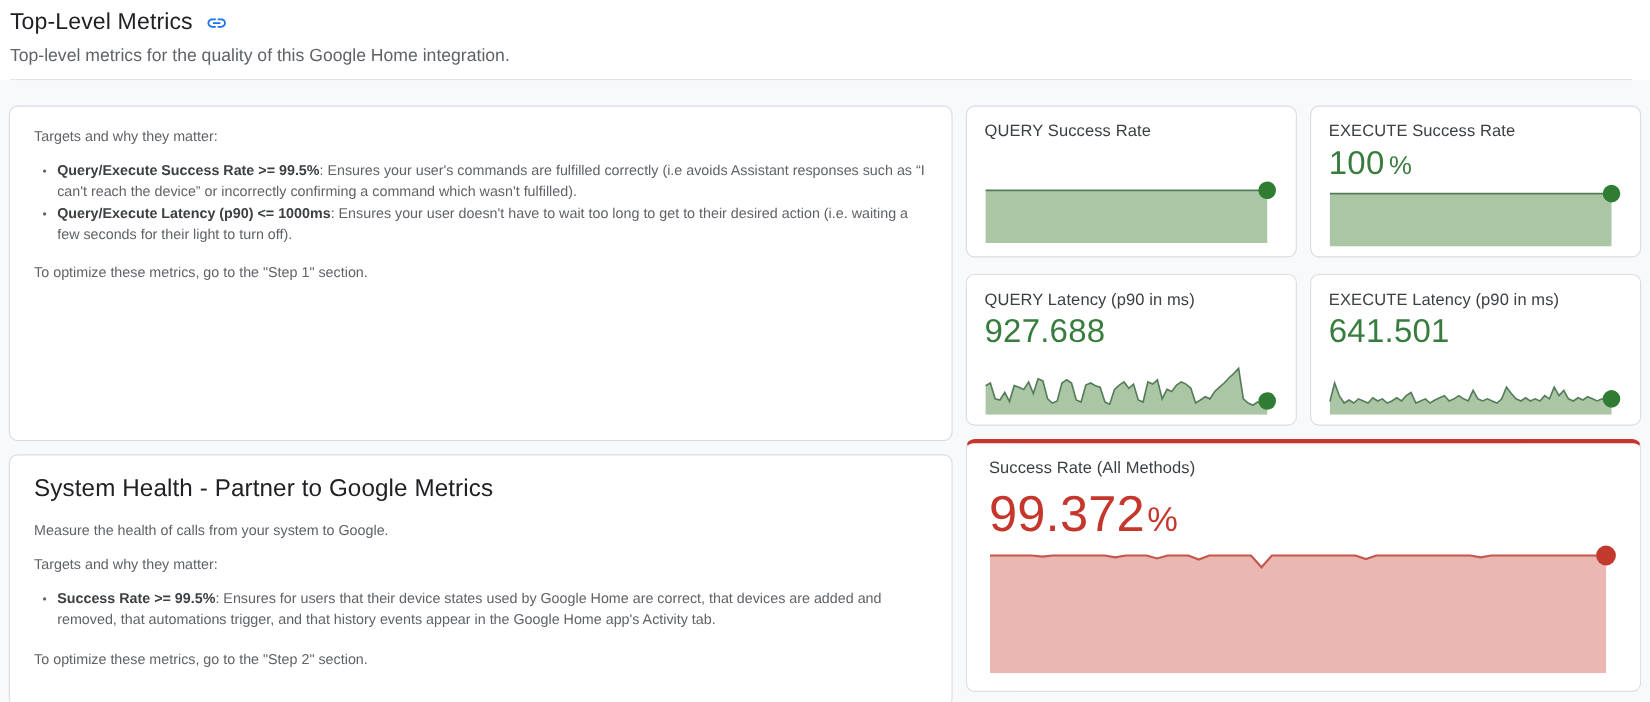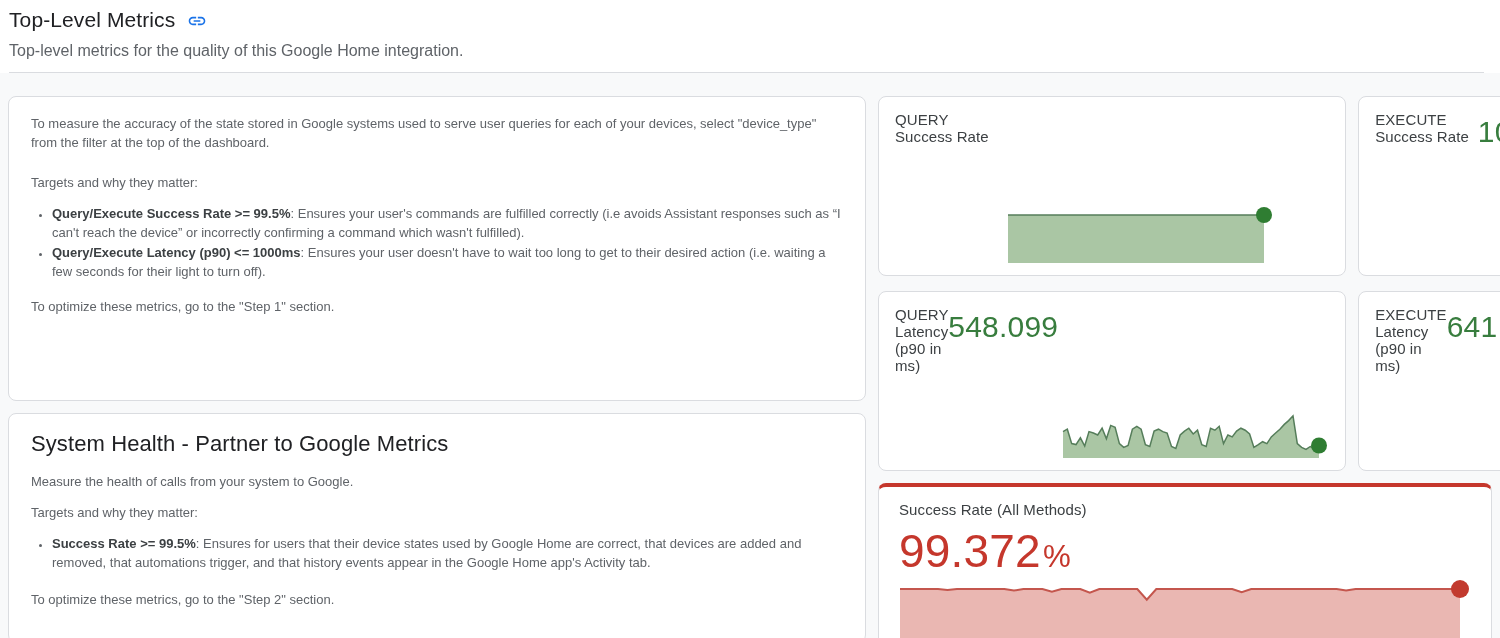--- a/index.html
+++ b/index.html
@@ -31,21 +31,21 @@
   .card-title{font-size:22px;font-weight:400;color:var(--text-primary);margin-bottom:15px;letter-spacing:.1px}
   .body-text{font-size:13px;line-height:19px;color:var(--text-secondary)}
   .intro{margin-bottom:21px;max-width:810px}
   .targets{margin-bottom:12px}
   .bullets{list-style:disc;padding-left:21px;margin-bottom:16px;max-width:810px}
   .bullets li{font-size:13px;line-height:19px;color:var(--text-secondary);margin-bottom:1px}
   .bullets li::marker{color:var(--text-secondary);font-size:11px}
   .lead{font-weight:700;color:var(--text-bold)}
   
   .metric-grid{display:grid;grid-template-columns:1fr 1fr;gap:15px 12px}
-  .metric-card{height:180px;padding:14px 16px 12px 16px;display:flex;flex-direction:row}
+  .metric-card{height:138px;padding:14px 16px 12px 16px;display:flex;flex-direction:column}
   .metric-label{font-size:15px;color:var(--text-bold);letter-spacing:.1px}
   .metric-value{font-size:30px;font-weight:400;margin-top:4px;letter-spacing:.2px}
   .metric-value .unit{font-size:0.78em;margin-left:4px}
   .metric-value.good{color:var(--green)}
   .metric-value.bad{color:var(--red)}
   .spark{margin-top:auto;width:100%;line-height:0}
   .spark svg{display:block}
   .spark.small{height:58px}
   .spark.big-spark{height:118px}
   .spark.good .area{fill:var(--green-fill)}
@@ -74,21 +74,20 @@
   </div>
   <p class="page-subtitle">Top-level metrics for the quality of this Google Home integration.</p>
   <hr class="header-divider">
 </header>
 
 <main class="content">
 
   <div class="col">
 
     <section class="card text-card h305">
-      <p class="body-text intro">To measure the accuracy of the state stored in Google systems used to serve user queries for each of your devices, select "device_type" from the filter at the top of the dashboard.</p>
       <p class="body-text targets">Targets and why they matter:</p>
       <ul class="bullets">
         <li><span class="lead">Query/Execute Success Rate &gt;= 99.5%</span><span>: Ensures your user's commands are fulfilled correctly (i.e avoids Assistant responses such as “I can't reach the device” or incorrectly confirming a command which wasn't fulfilled).</span></li>
         <li><span class="lead">Query/Execute Latency (p90) &lt;= 1000ms</span><span>: Ensures your user doesn't have to wait too long to get to their desired action (i.e. waiting a few seconds for their light to turn off).</span></li>
       </ul>
       <p class="body-text">To optimize these metrics, go to the "Step 1" section.</p>
     </section>
 
     <section class="card text-card h230">
       <h2 class="card-title">System Health - Partner to Google Metrics</h2>
@@ -124,21 +123,21 @@
             <svg width="267" height="58">
               <path d="M1.0 10.0L9.8 10.0L18.7 10.0L27.5 10.0L36.3 10.0L45.1 10.0L54.0 10.0L62.8 10.0L71.6 10.0L80.4 10.0L89.3 10.0L98.1 10.0L106.9 10.0L115.8 10.0L124.6 10.0L133.4 10.0L142.2 10.0L151.1 10.0L159.9 10.0L168.7 10.0L177.6 10.0L186.4 10.0L195.2 10.0L204.0 10.0L212.9 10.0L221.7 10.0L230.5 10.0L239.3 10.0L248.2 10.0L257.0 10.0L257 58L1 58Z" class="area"></path>
               <path d="M1.0 10.0L9.8 10.0L18.7 10.0L27.5 10.0L36.3 10.0L45.1 10.0L54.0 10.0L62.8 10.0L71.6 10.0L80.4 10.0L89.3 10.0L98.1 10.0L106.9 10.0L115.8 10.0L124.6 10.0L133.4 10.0L142.2 10.0L151.1 10.0L159.9 10.0L168.7 10.0L177.6 10.0L186.4 10.0L195.2 10.0L204.0 10.0L212.9 10.0L221.7 10.0L230.5 10.0L239.3 10.0L248.2 10.0L257.0 10.0" class="line"></path>
               <circle cx="257" cy="10" r="8" class="dot"></circle>
             </svg>
           </div>
       </section>
 
       <section class="card metric-card">
         <div class="metric-label">QUERY Latency (p90 in ms)</div>
-        <div class="metric-value good"><span>548.099</span><span class="unit"></span></div>
+        <div class="metric-value good"><span>927.688</span><span class="unit"></span></div>
         <div class="spark small good">
             <svg width="267" height="58">
               <path d="M1.0 31.6L5.3 29.2L9.7 43.6L14.0 44.6L18.4 37.8L22.7 46.0L27.0 31.6L31.4 33.0L35.7 35.0L40.1 28.2L44.4 38.8L48.7 25.4L53.1 27.3L57.4 43.6L61.7 47.4L66.1 45.5L70.4 29.2L74.8 26.3L79.1 29.2L83.4 44.6L87.8 46.5L92.1 31.1L96.5 29.2L100.8 31.6L105.1 33.0L109.5 46.5L113.8 48.4L118.2 35.0L122.5 31.1L126.8 28.2L131.2 34.0L135.5 30.2L139.8 44.6L144.2 46.5L148.5 28.2L152.9 30.2L157.2 26.3L161.5 43.6L165.9 35.0L170.2 36.9L174.6 31.1L178.9 28.2L183.2 30.2L187.6 34.0L191.9 47.4L196.3 44.6L200.6 41.7L204.9 43.6L209.3 36.9L213.6 33.0L217.9 29.2L222.3 24.4L226.6 20.6L231.0 15.8L235.3 43.6L239.6 47.4L244.0 49.4L248.3 46.5L252.7 48.4L257.0 45.5L257 58L1 58Z" class="area"></path>
               <path d="M1.0 31.6L5.3 29.2L9.7 43.6L14.0 44.6L18.4 37.8L22.7 46.0L27.0 31.6L31.4 33.0L35.7 35.0L40.1 28.2L44.4 38.8L48.7 25.4L53.1 27.3L57.4 43.6L61.7 47.4L66.1 45.5L70.4 29.2L74.8 26.3L79.1 29.2L83.4 44.6L87.8 46.5L92.1 31.1L96.5 29.2L100.8 31.6L105.1 33.0L109.5 46.5L113.8 48.4L118.2 35.0L122.5 31.1L126.8 28.2L131.2 34.0L135.5 30.2L139.8 44.6L144.2 46.5L148.5 28.2L152.9 30.2L157.2 26.3L161.5 43.6L165.9 35.0L170.2 36.9L174.6 31.1L178.9 28.2L183.2 30.2L187.6 34.0L191.9 47.4L196.3 44.6L200.6 41.7L204.9 43.6L209.3 36.9L213.6 33.0L217.9 29.2L222.3 24.4L226.6 20.6L231.0 15.8L235.3 43.6L239.6 47.4L244.0 49.4L248.3 46.5L252.7 48.4L257.0 45.5" class="line"></path>
               <circle cx="257" cy="45.519999999999996" r="8" class="dot"></circle>
             </svg>
           </div>
       </section>
 
       <section class="card metric-card">

